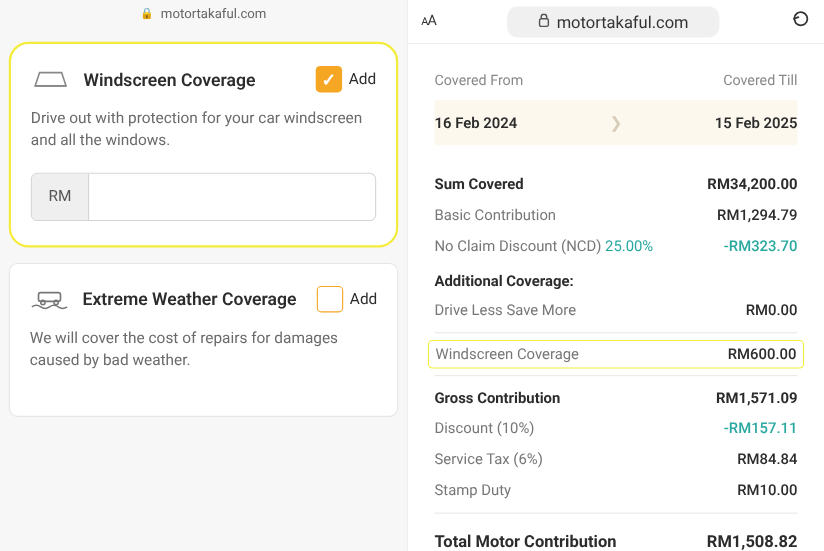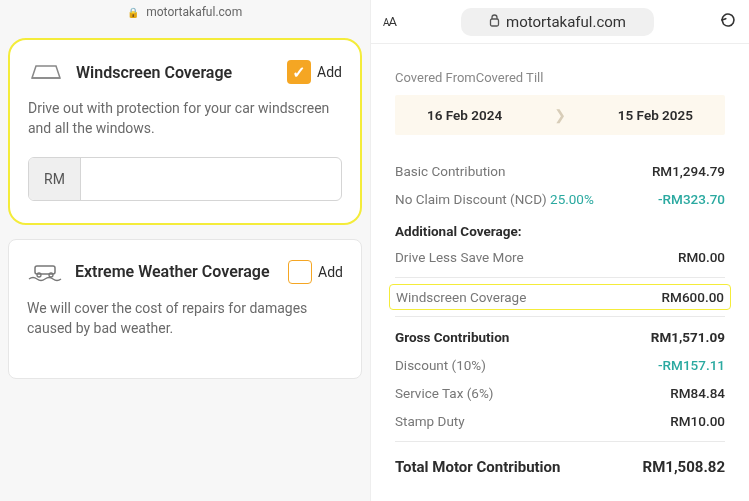--- a/index.html
+++ b/index.html
@@ -167,28 +167,29 @@
   .refresh-btn {
     font-size: 18px;
     color: #333;
   }
   .summary {
     padding: 26px 24px 0 24px;
     font-size: 13.5px;
   }
   .cover-labels {
     display: flex;
+    justify-content: space-between;
     color: #888;
     font-size: 13px;
     margin-bottom: 10px;
   }
   .cover-dates {
     background: #fdf8ee;
     border-radius: 2px;
-    padding: 12px 32px;
+    padding: 12px 0;
     display: flex;
     align-items: flex-end;
     justify-content: space-between;
     margin-bottom: 22px;
     gap: 12px;
   }
   .cover-dates .chev {
     color: #d8cdb8;
     font-size: 14px;
   }
@@ -312,20 +313,24 @@
     <div class="cover-labels">
       <span>Covered From</span>
       <span>Covered Till</span>
     </div>
     <div class="cover-dates">
       <span class="date-val">16 Feb 2024</span>
       <span class="chev">❯</span>
       <span class="date-val">15 Feb 2025</span>
     </div>
 
+    <div class="row bold">
+      <span class="label">Sum Covered</span>
+      <span class="value">RM34,200.00</span>
+    </div>
     <div class="row">
       <span class="label">Basic Contribution</span>
       <span class="value">RM1,294.79</span>
     </div>
     <div class="row">
       <span class="label"><span>No Claim Discount (NCD) </span><span class="ncd-pct">25.00%</span></span>
       <span class="value neg">-RM323.70</span>
     </div>
     <div class="section-head">Additional Coverage:</div>
     <div class="row">

